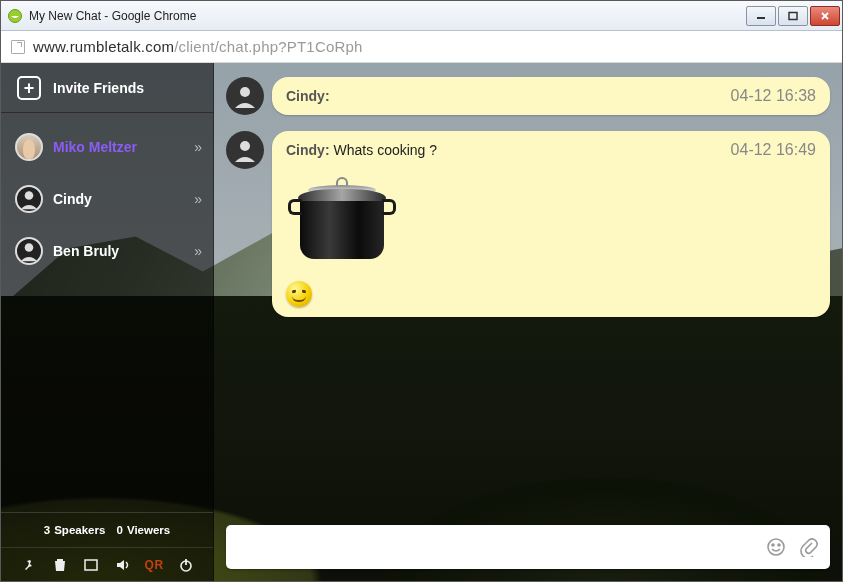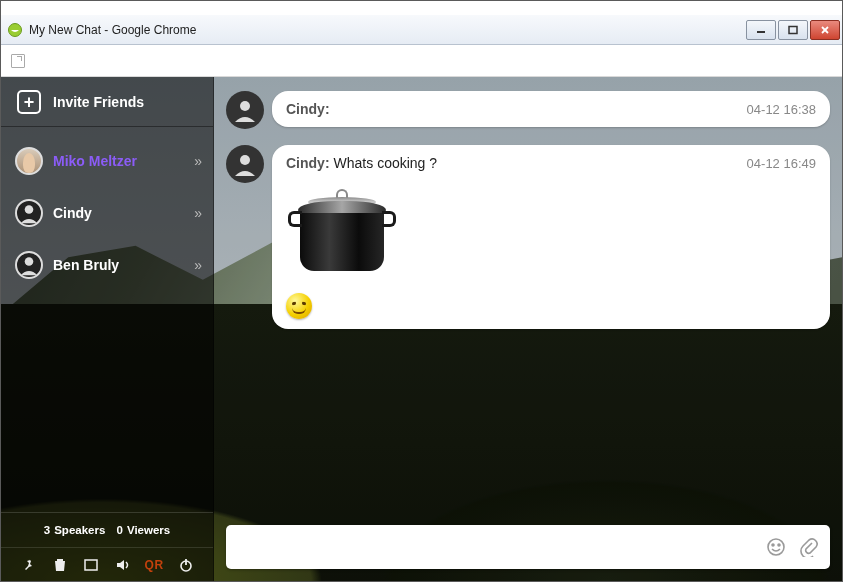--- a/index.html
+++ b/index.html
@@ -1,20 +1,20 @@
 <!DOCTYPE html>
 <html><head>
 <meta charset="utf-8">
 <style>
   * { box-sizing: border-box; margin: 0; padding: 0; }
   html, body { width: 843px; height: 582px; font-family: Arial, Helvetica, sans-serif; overflow: hidden; }
 
   
   .window { border: 1px solid #5a5a5a; width: 843px; height: 582px; background: #fff; display: flex; flex-direction: column; }
-  .titlebar { height: 30px; background: linear-gradient(#f7f9fc, #e6ecf4); border-bottom: 1px solid #b8c2cf; display: flex; align-items: center; padding: 0 2px 0 6px; gap: 22px; font-size: 12px; color: #222; margin-top: 14px; }
+  .titlebar { height: 30px; background: linear-gradient(#f7f9fc, #e6ecf4); border-bottom: 1px solid #b8c2cf; display: flex; align-items: center; padding: 0 2px 0 6px; gap: 22px; font-size: 12px; color: #222; }
   .titlebar .title { flex: 1; display: flex; align-items: center; gap: 6px; }
   .title-icon svg { width: 16px; height: 16px; display: block; }
   .win-btns { display: flex; gap: 0; }
   .win-btn { width: 30px; height: 20px; display: flex; align-items: center; justify-content: center; border: 1px solid #8892a0; background: linear-gradient(#f4f7fb,#d9e2ee); border-radius: 2px; margin-left: 2px; }
   .win-btn.close { background: linear-gradient(#e98a7e,#cf4531); border-color: #8c2f22; }
   .win-btn svg { width: 12px; height: 10px; }
   .win-btn.close svg { stroke: #fff; }
 
   .addrbar { height: 32px; border-bottom: 1px solid #d9d9d9; display: flex; align-items: center; padding: 0 10px; gap: 8px; background: #fff; }
   .addr-icon { width: 14px; height: 14px; border: 1px solid #aaa; border-radius: 1px; position: relative; }
@@ -55,25 +55,25 @@
   .ticon { width:20px; height:20px; display:flex; align-items:center; justify-content:center; color:#c2410c; }
   .ticon svg { width:16px; height:16px; fill:#eee; }
   .qr { font-size:12px; font-weight:bold; letter-spacing:.5px; }
 
   
   .chatpane { position:relative; z-index:2; flex:1; display:flex; flex-direction:column; }
   .messages { flex:1; padding:14px 12px 0 12px; overflow:hidden; }
   .msg { display:flex; align-items:flex-start; gap:8px; margin-bottom:16px; }
   .msg .av { width:38px; height:38px; border-radius:50%; background:#333; flex-shrink:0; display:flex; align-items:center; justify-content:center; }
   .msg .av svg { width:30px; height:30px; }
-  .bubble { background:#ffffff; border-radius:16px; padding:10px 14px; flex:1; position:relative; box-shadow:0 1px 2px rgba(0,0,0,0.2); }
+  .bubble { background:#fef9c3; border-radius:16px; padding:10px 14px; flex:1; position:relative; box-shadow:0 1px 2px rgba(0,0,0,0.2); }
   .bubble .row1 { display:flex; align-items:baseline; }
   .sender { font-weight:bold; color:#555; font-size:14px; }
   .text { color:#222; font-size:14px; margin-left:4px; }
-  .ts { margin-left:auto; color:#888; font-size:13px; }
+  .ts { margin-left:auto; color:#888; font-size:16px; }
   .attach-zone { margin-top:14px; }
   .pot { width:108px; height:90px; position:relative; margin-left:2px; }
   .pot .body { position:absolute; left:12px; right:12px; top:28px; bottom:4px; background:linear-gradient(90deg,#0b0b0b 0%, #3a3a3a 35%, #0b0b0b 70%, #262626 100%); border-radius:0 0 14px 14px; }
   .pot .top { position:absolute; left:10px; right:10px; top:16px; height:18px; background:linear-gradient(90deg,#2a2a2a,#a6a6a6,#2a2a2a); border-radius:50%/60%; }
   .pot .lid { position:absolute; left:20px; right:20px; top:12px; height:10px; background:linear-gradient(#888,#ccc,#888); border-radius:50%; }
   .pot .knob { position:absolute; left:50%; top:4px; width:12px; height:10px; margin-left:-6px; border:2px solid #888; border-bottom:none; border-radius:8px 8px 0 0; }
   .pot .h1, .pot .h2 { position:absolute; top:26px; width:14px; height:16px; border:3px solid #1a1a1a; border-radius:6px; }
   .pot .h1 { left:0; border-right:none; border-radius:6px 0 0 6px;}
   .pot .h2 { right:0; border-left:none; border-radius:0 6px 6px 0;}
   .emoji { width:26px; height:26px; border-radius:50%; background:radial-gradient(circle at 35% 30%, #fff89a, #f5d000 55%, #d89e00); margin-top:18px; box-shadow:0 1px 2px rgba(0,0,0,0.3); position:relative; }
@@ -118,20 +118,23 @@
           <svg viewBox="0 0 12 10">
             <line x1="3" y1="2" x2="9" y2="8" stroke-width="1.8"></line>
             <line x1="9" y1="2" x2="3" y2="8" stroke-width="1.8"></line>
           </svg>
         </div>
     </div>
   </div>
 
   <div class="addrbar">
     <span class="addr-icon"></span>
+    <span class="url">
+      <span>www.rumbletalk.com</span><span class="gray">/client/chat.php?PT1CoRph</span>
+    </span>
   </div>
 
   <div class="appbody">
     <div class="bg">
       <div class="sky"></div>
         <div class="mtn1"></div>
         <div class="mtn2"></div>
         <div class="trees"></div>
         <div class="dark"></div>
     </div>

